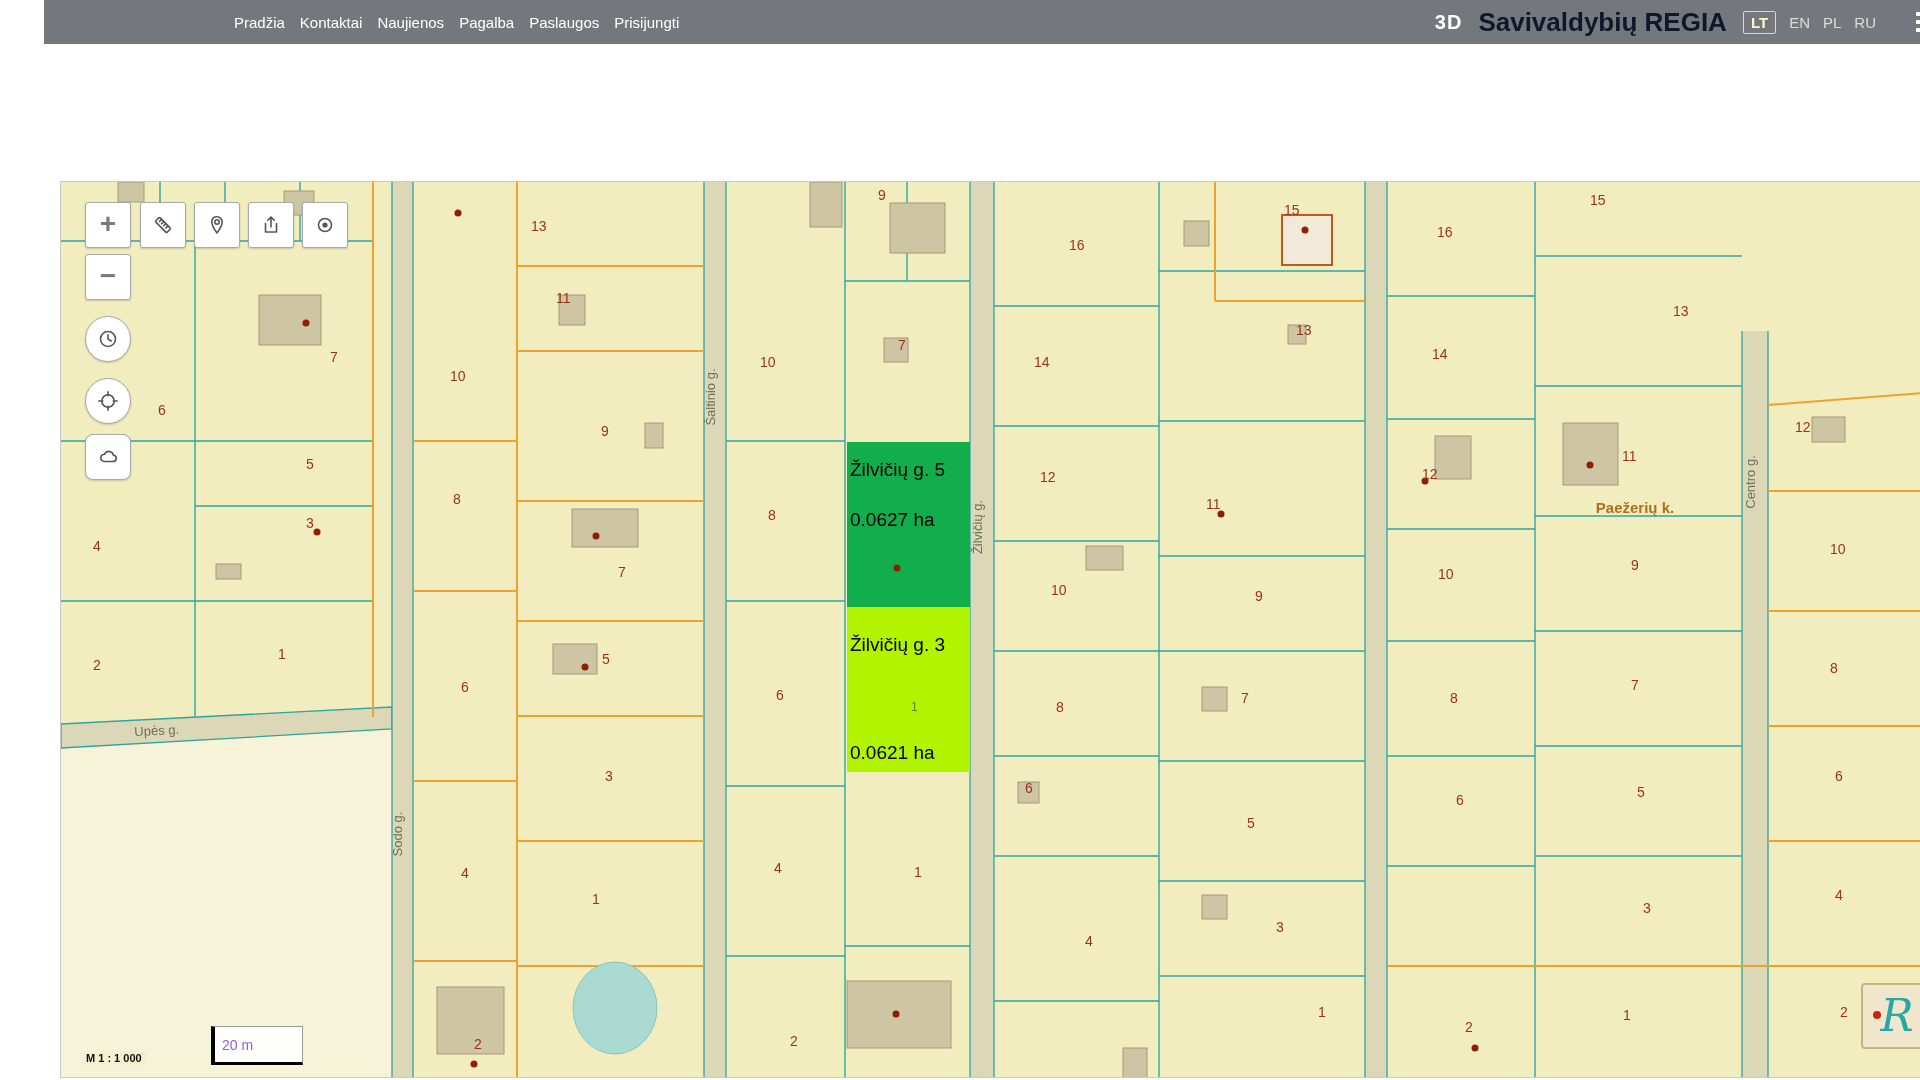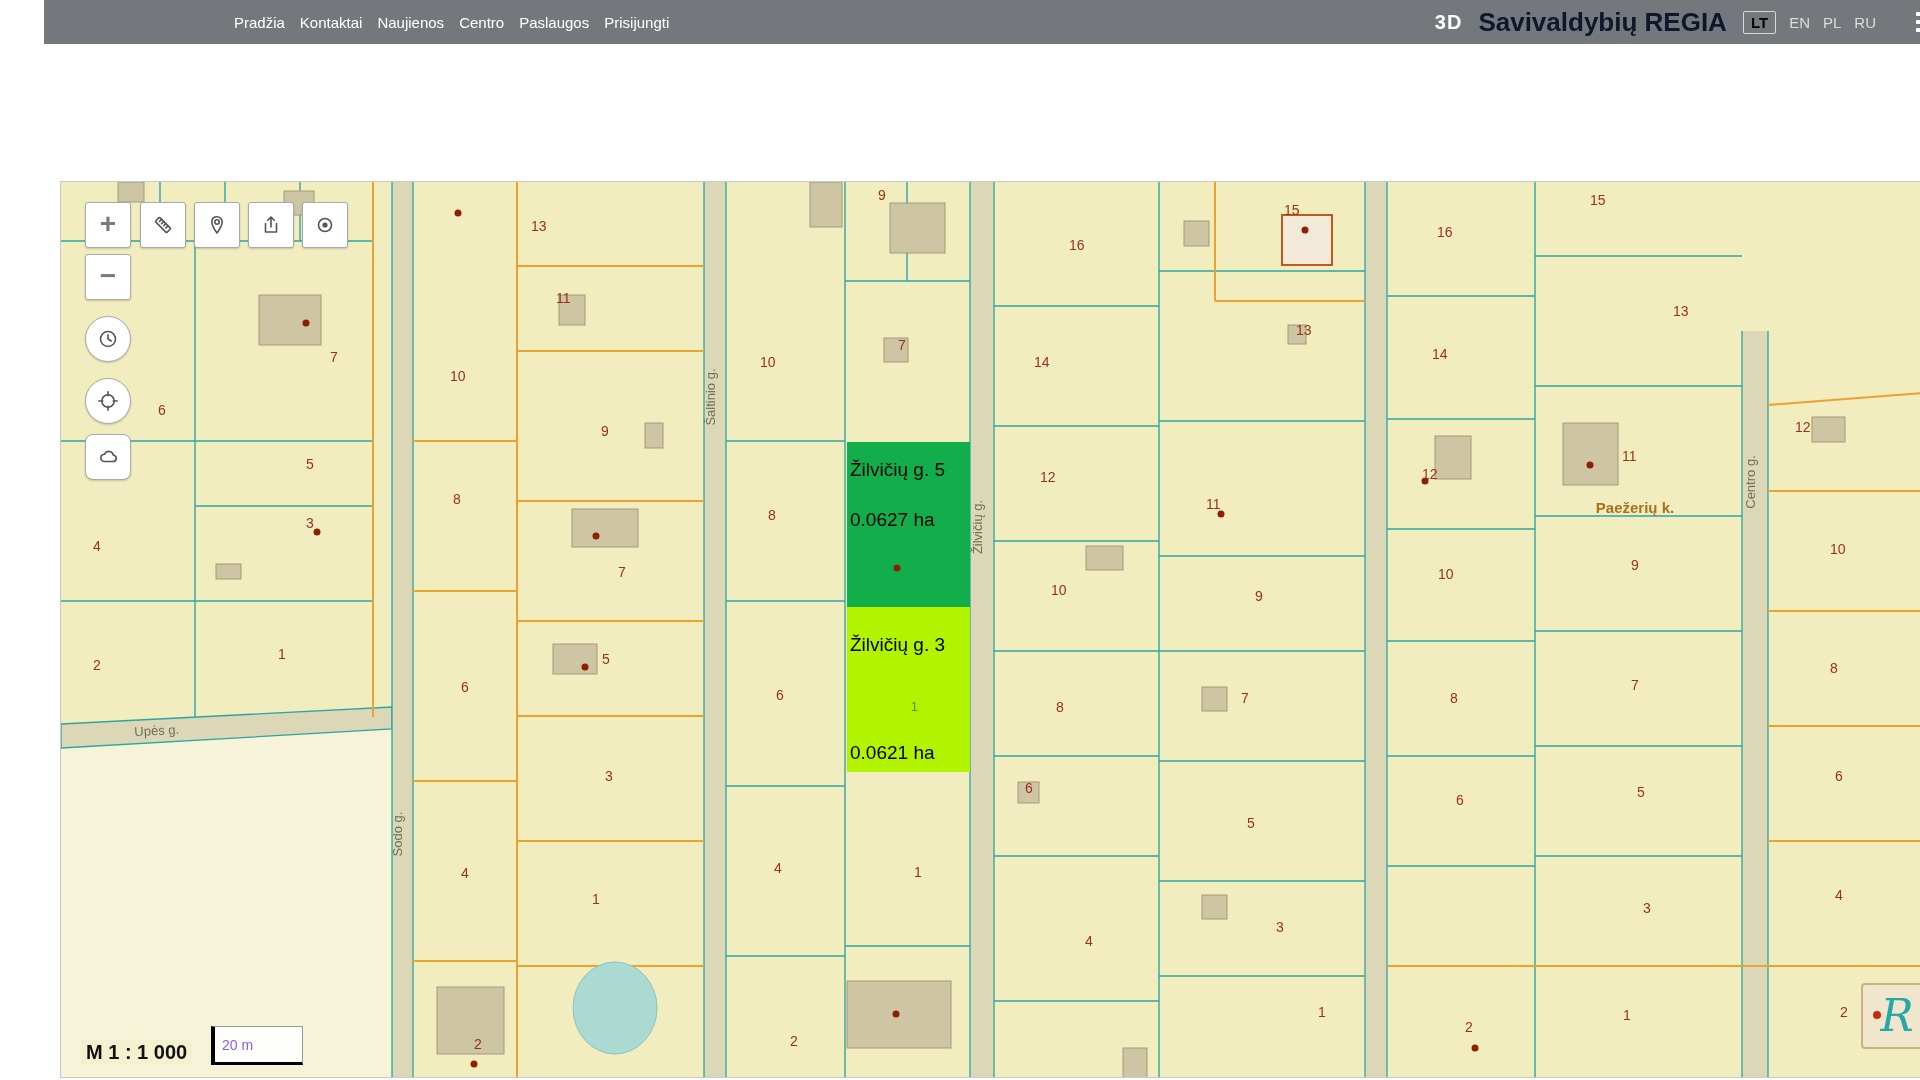--- a/index.html
+++ b/index.html
@@ -8,21 +8,21 @@
 
   
   .topbar{position:absolute;left:0;top:0;width:1920px;height:44px;background:#74787c;
           display:flex;align-items:center;color:#fff;z-index:30;}
   .nav{display:flex;gap:15px;margin-left:190px;font-size:15px;}
   .nav span{cursor:pointer;white-space:nowrap;}
   .top-right{margin-left:auto;display:flex;align-items:center;gap:16px;margin-right:18px;text-align:right;}
   .t3d{font-size:20px;font-weight:bold;letter-spacing:1px;}
   .regia-red{color:#0f172a;font-weight:bold;font-size:26px;}
   .langs{display:flex;align-items:center;gap:13px;font-size:15px;color:#dcdcdc;}
-  .lang-active{border:1px solid #d8d8d8;padding:2px 7px;color:#000000;font-weight:bold;border-radius:2px;}
+  .lang-active{border:1px solid #d8d8d8;padding:2px 7px;color:#fef9c3;font-weight:bold;border-radius:2px;}
   .burger{width:30px;display:flex;flex-direction:column;gap:4px;margin-left:24px;cursor:pointer;}
   .burger i{display:block;height:4px;background:#fff;border-radius:1px;}
 
   
   .subheader{position:absolute;left:0;top:44px;width:1920px;height:137px;background:#fff;z-index:20;}
   .gem{position:absolute;left:40px;top:8px;}
   .aliolt{position:absolute;left:28px;top:-8px;color:#fff;font-weight:bold;font-size:21px;
           text-shadow:0 1px 3px rgba(100,100,100,.75);letter-spacing:.5px;}
   .brand{position:absolute;left:48px;top:80px;font-size:22px;color:#6b6b6b;letter-spacing:4px;}
   .searchbox{position:absolute;left:187px;top:32px;width:505px;height:40px;background:#fff;
@@ -39,21 +39,21 @@
   #mapsvg text{font-family:"Liberation Sans",sans-serif;}
 
   .ctl{position:absolute;width:44px;height:44px;background:#fff;border:1px solid #a9a9a9;border-radius:3px;
        display:flex;align-items:center;justify-content:center;color:#555;cursor:pointer;
        box-shadow:0 1px 2px rgba(0,0,0,.18);z-index:10;}
   .ctl.round{border-radius:50%;}
   .ctl.soft{border-radius:8px;}
   .zoom-txt{font-size:28px;font-weight:bold;color:#7a7a7a;line-height:1;margin-top:-3px;}
   .ctl svg{stroke:#555;fill:none;stroke-width:1.6;stroke-linecap:round;stroke-linejoin:round;}
 
-  .scale-label{position:absolute;left:20px;bottom:12px;font-size:20px;font-weight:bold;color:#101010;
+  .scale-label{position:absolute;left:20px;bottom:12px;font-size:11px;font-weight:bold;color:#101010;
                background:rgba(243,239,205,.65);padding:1px 5px;z-index:10;}
   .scale-bar{position:absolute;left:150px;bottom:12px;width:92px;height:39px;
              background:rgba(255,255,255,.9);border:1px solid #9a9a9a;border-left:4px solid #000;
              border-bottom:3px solid #000;box-sizing:border-box;display:flex;align-items:center;
              font-size:14px;color:#8b5cf6;padding-left:7px;z-index:10;}
 
   .badge{position:absolute;right:18px;bottom:28px;width:68px;height:62px;background:#efe6cb;
          border:2px solid #c9b27e;border-radius:4px;z-index:10;display:flex;align-items:center;
          justify-content:center;}
   .badge-letter{font-family:"DejaVu Serif",serif;font-style:italic;font-size:44px;color:#27a7a7;line-height:1;}
@@ -62,21 +62,21 @@
 </head>
 <body>
 
 <div class="page">
 
   <header class="topbar">
     <nav class="nav">
       <span>Pradžia</span>
       <span>Kontaktai</span>
       <span>Naujienos</span>
-      <span>Centro</span>
+      <span>Pagalba</span>
       <span>Paslaugos</span>
       <span>Prisijungti</span>
     </nav>
     <div class="top-right">
       <span class="t3d">3D</span>
       <span class="regia-red">Savivaldybių REGIA</span>
       <div class="langs">
         <span class="lang-active">LT</span>
         <span>EN</span>
         <span>PL</span>

